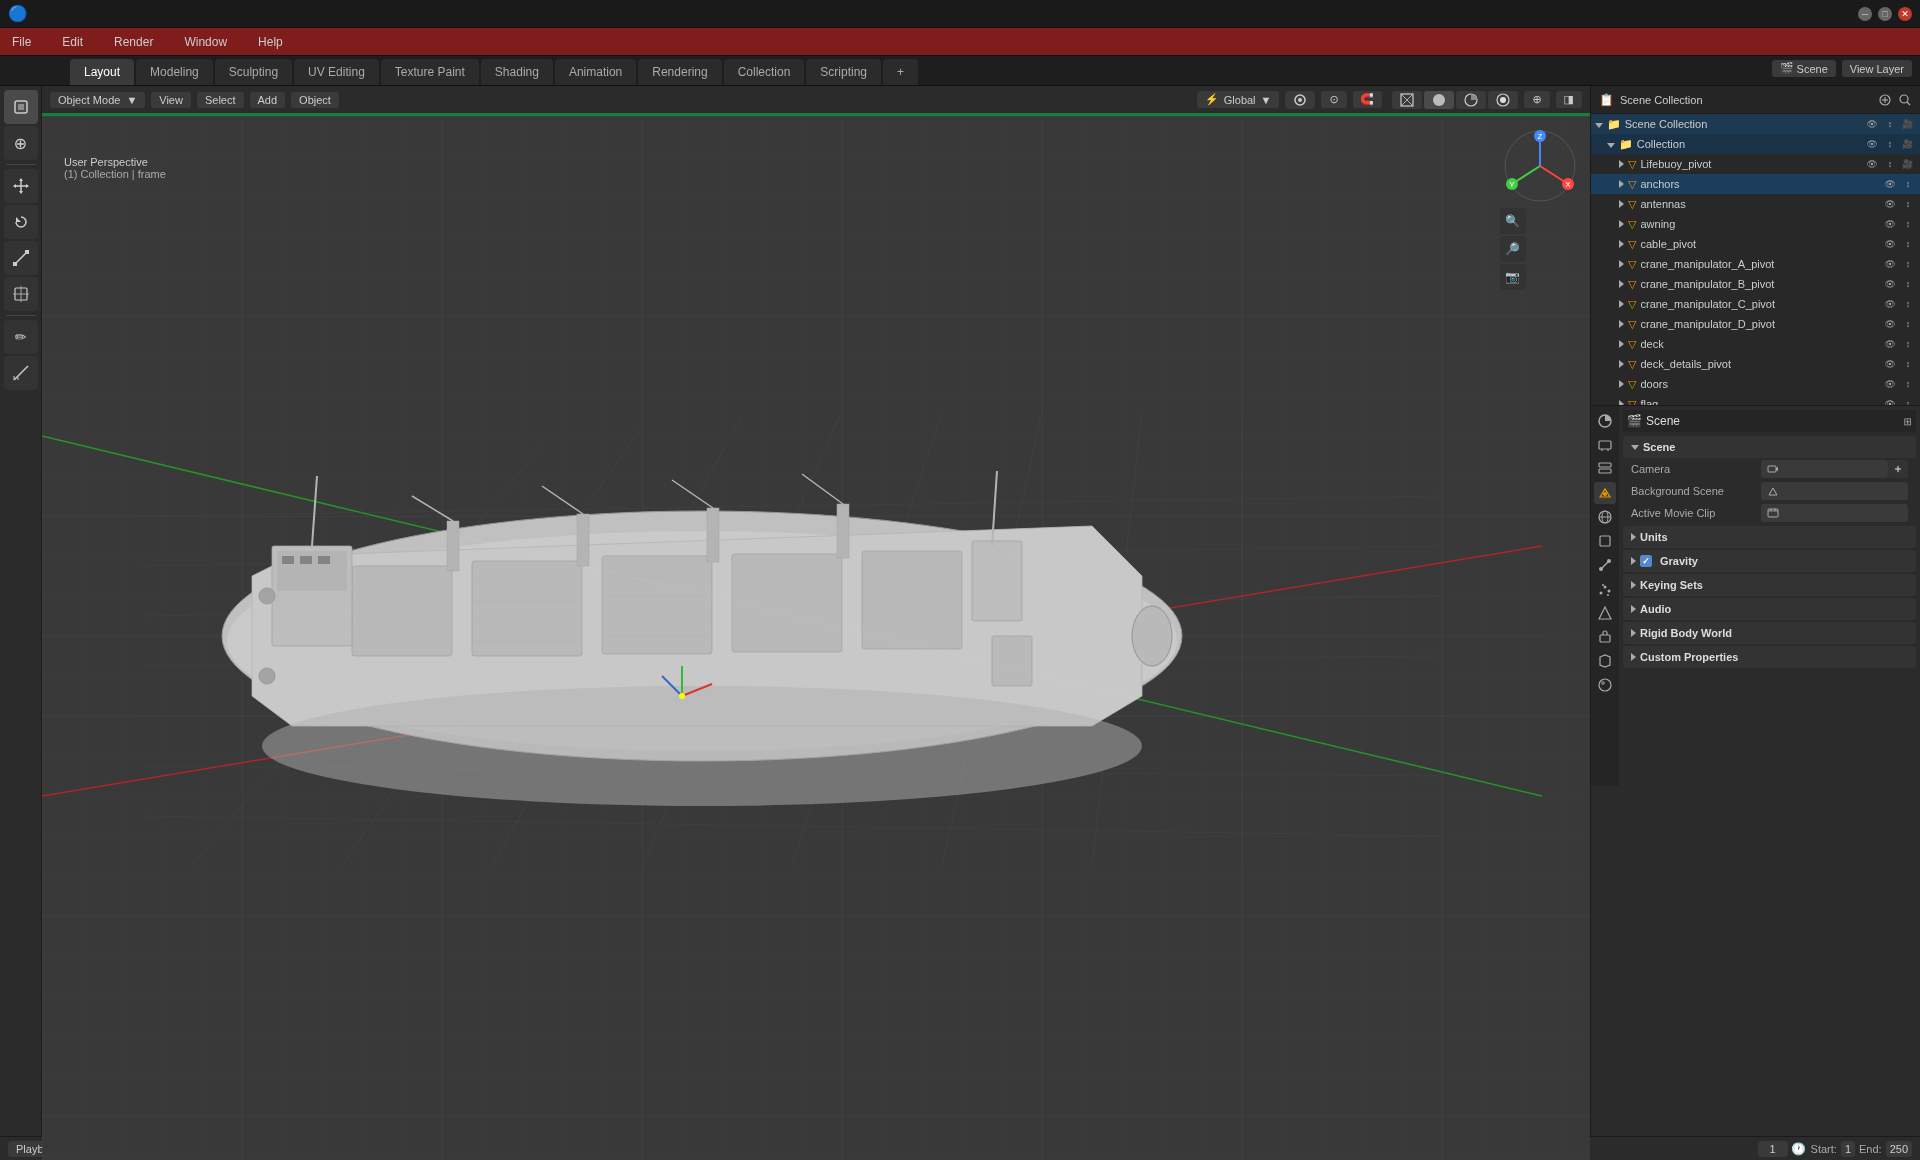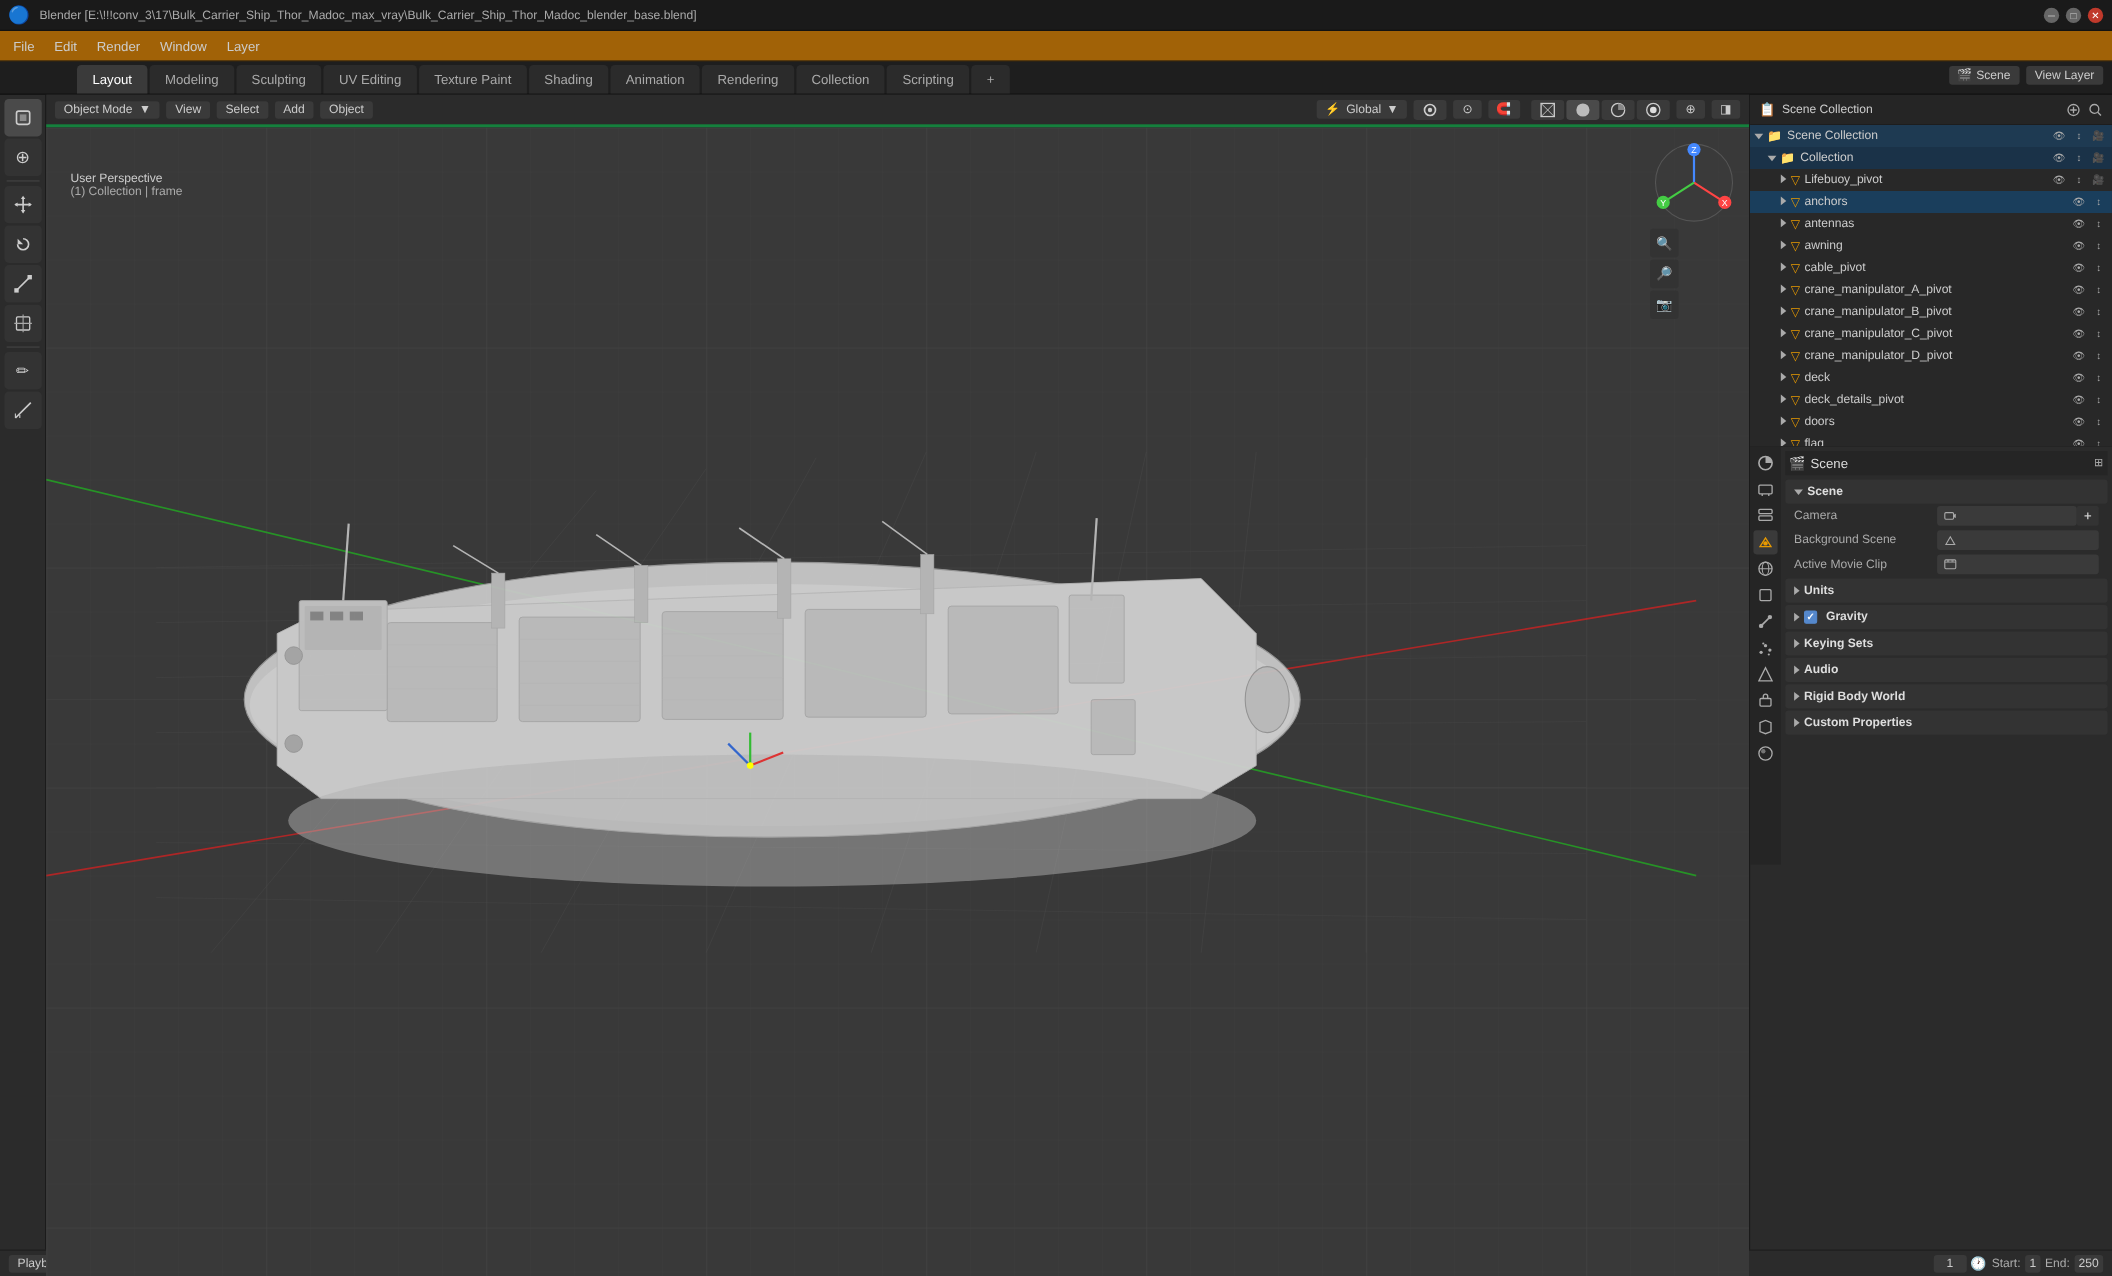--- a/index.html
+++ b/index.html
@@ -39,25 +39,25 @@
       font-size: 9px;
       cursor: pointer;
     }
     .win-minimize { background: #666; }
     .win-maximize { background: #666; }
     .win-close { background: #c0392b; color: white; }
 
     
     #menubar {
       height: 28px;
-      background: #a16207;
+      background: #7f1d1d;
       display: flex;
       align-items: center;
       padding: 0 4px;
-      gap: 2px;
+      gap: 15px;
       border-bottom: 1px solid #111;
     }
     .menu-item {
       padding: 4px 8px;
       font-size: 12px;
       color: #ccc;
       cursor: pointer;
       border-radius: 3px;
     }
 
@@ -368,34 +368,33 @@
     #viewport-area {
       flex: 1;
       position: relative;
     }
   </style>
 </head>
 <body>
 
 <div id="titlebar">
   <span style="color:#e89a00;font-size:16px;margin-right:8px;">🔵</span>
-  <span style="font-size:11px;color:#aaa;flex:1;overflow:hidden;text-overflow:ellipsis;white-space:nowrap;">Blender [E:\!!!conv_3\17\Bulk_Carrier_Ship_Thor_Madoc_max_vray\Bulk_Carrier_Ship_Thor_Madoc_blender_base.blend]</span>
   <div id="window-controls">
     <div class="win-btn win-minimize">─</div>
     <div class="win-btn win-maximize">□</div>
     <div class="win-btn win-close">✕</div>
   </div>
 </div>
 
 <div id="menubar">
   <span class="menu-item">File</span>
   <span class="menu-item">Edit</span>
   <span class="menu-item">Render</span>
   <span class="menu-item">Window</span>
-  <span class="menu-item">Layer</span>
+  <span class="menu-item">Help</span>
 </div>
 
 <div id="workspace-tabs">
   <div class="ws-tab active">Layout</div>
   <div class="ws-tab">Modeling</div>
   <div class="ws-tab">Sculpting</div>
   <div class="ws-tab">UV Editing</div>
   <div class="ws-tab">Texture Paint</div>
   <div class="ws-tab">Shading</div>
   <div class="ws-tab">Animation</div>

